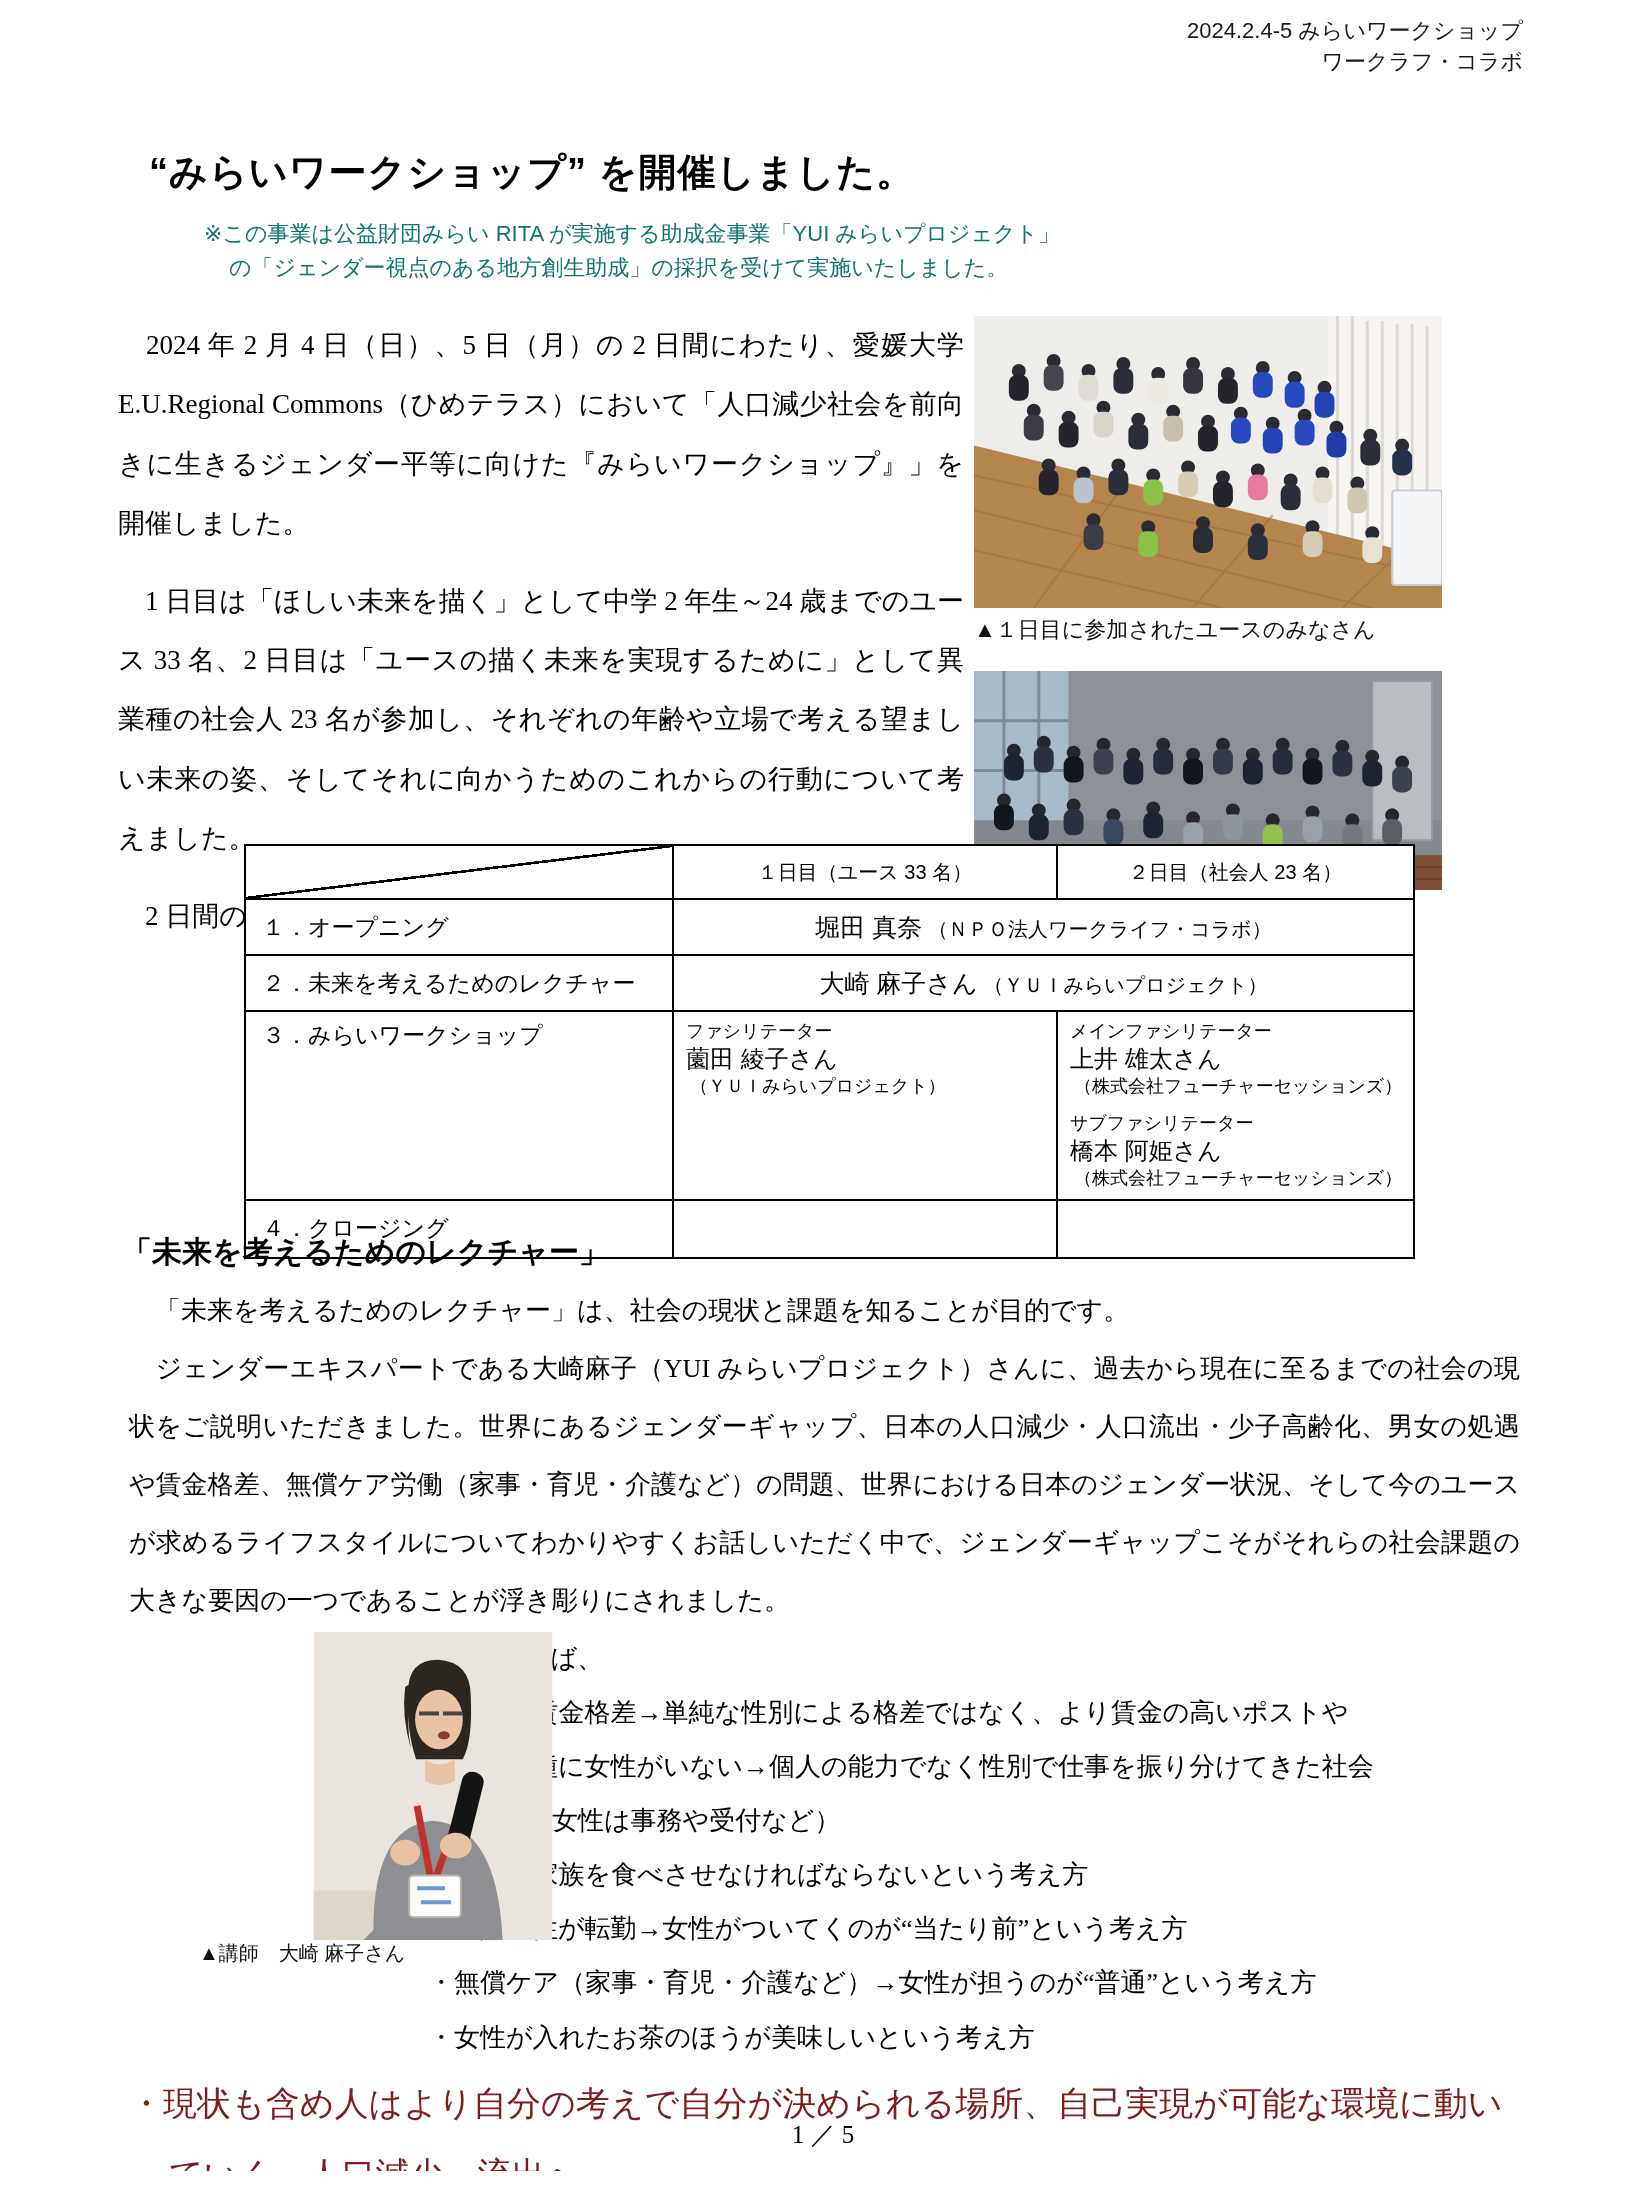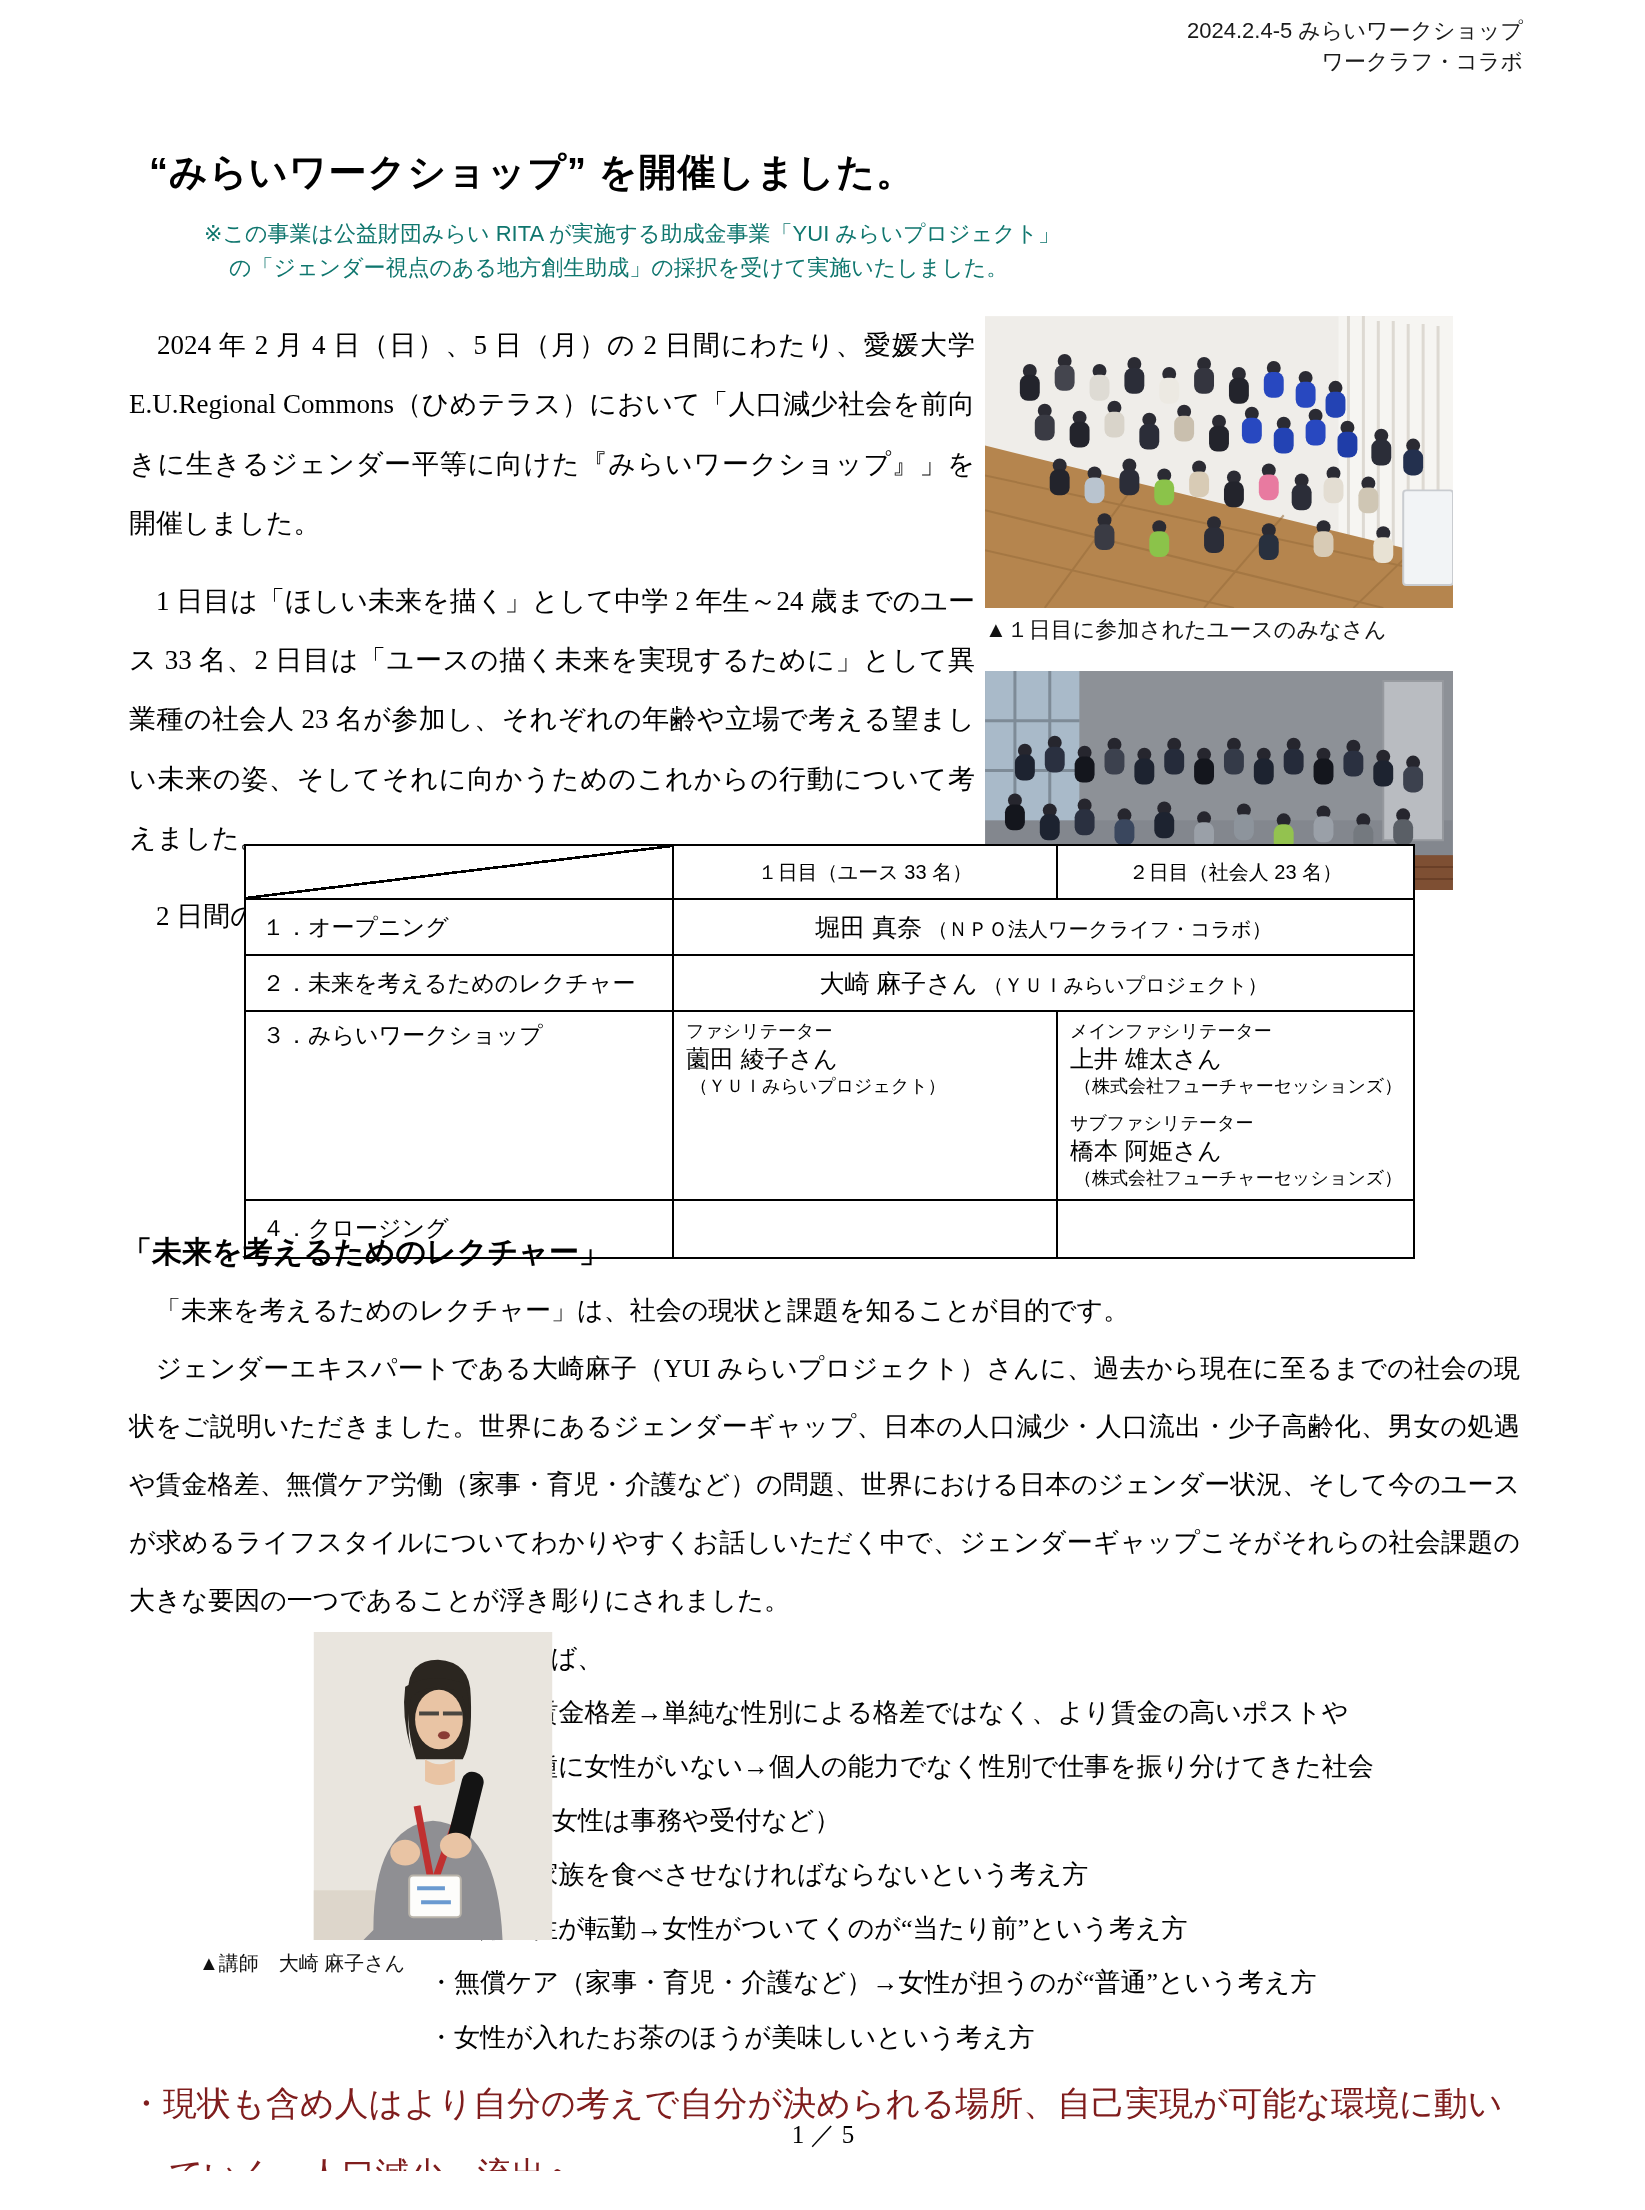--- a/index.html
+++ b/index.html
@@ -21,21 +21,21 @@
     position:absolute;top:147px;left:149px;
     font-size:38px;font-weight:bold;letter-spacing:1px;color:#000;
   }
   .note{
     position:absolute;top:217px;left:204px;
     font-size:22px;line-height:1.55;color:#0f766e;
   }
   .note .l2{padding-left:25px;}
   
   .top-section{
-    position:absolute;top:316px;left:129px;width:1323px;
+    position:absolute;top:316px;left:118px;width:1323px;
     display:flex;align-items:flex-start;
   }
   .intro-col{width:846px;flex:0 0 846px;}
   .intro-col p{
     margin:0 0 4px 0;
     font-family:"Liberation Serif","DejaVu Serif",serif;
     font-size:27px;line-height:2.2;text-align:justify;color:#000;
   }
   .intro-col p.flow{margin-top:18px;}
   .photo-col{width:468px;flex:0 0 468px;margin-left:10px;}
@@ -78,21 +78,21 @@
     position:absolute;top:1282px;left:129px;width:1391px;
     font-family:"Liberation Serif","DejaVu Serif",serif;
     font-size:26px;line-height:2.23;text-align:justify;color:#000;
   }
   .lecture-text p{margin:0;}
   
   .example-section{
     position:absolute;top:1632px;left:129px;width:1393px;
   }
   .lecturer-photo-block{position:absolute;left:70px;top:0;width:239px;}
-  .lecturer-photo-block .photo-caption{font-size:20px;margin-top:10px;}
+  .lecturer-photo-block .photo-caption{font-size:20px;margin-top:0;}
   .example-content{
     margin-left:299px;
     font-family:"Liberation Serif","DejaVu Serif",serif;
     font-size:26px;line-height:2.08;color:#000;
   }
   .example-label{padding-left:70px;}
   .bullet.ind1{padding-left:78px;}
   .bullet.ind2{padding-left:98px;}
   .final-bullet{
     position:absolute;top:2068px;left:129px;width:1393px;

